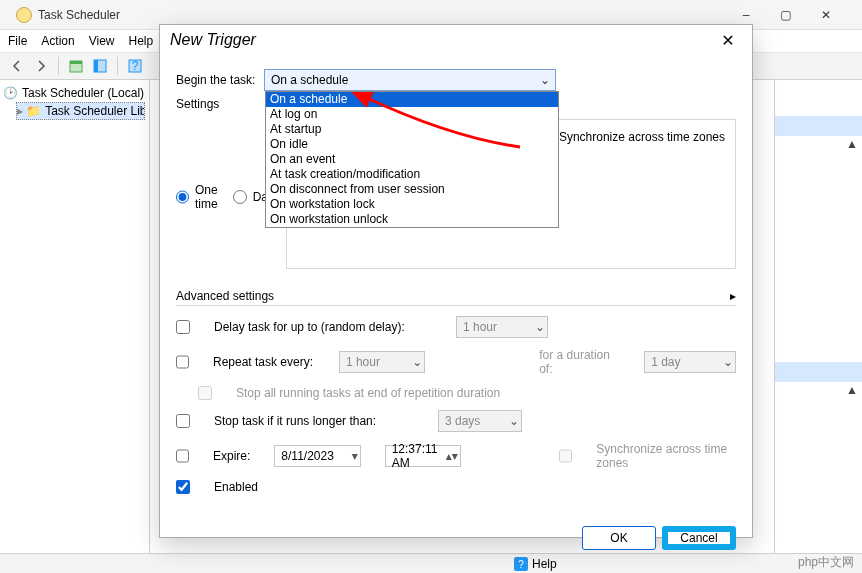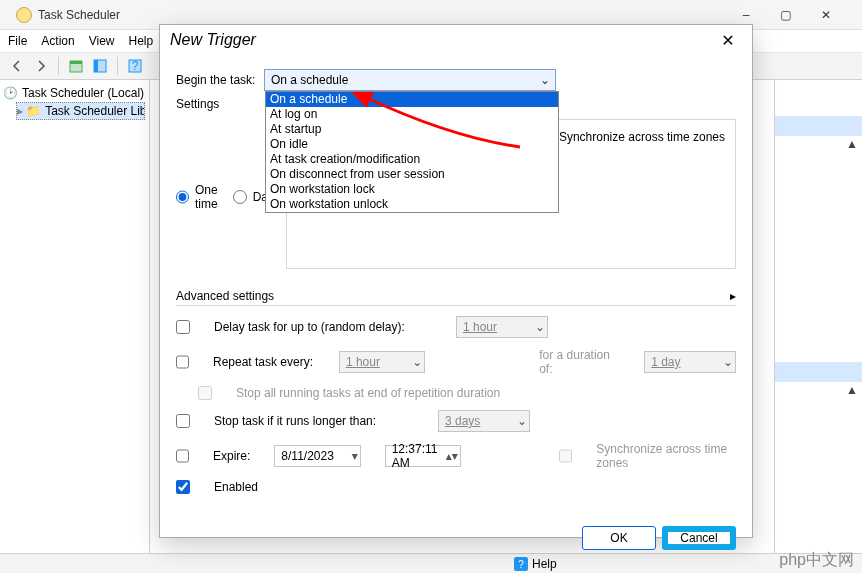--- a/index.html
+++ b/index.html
@@ -19,21 +19,21 @@
   .tbtn svg { width: 16px; height: 16px; }
   .tsep { width: 1px; height: 18px; background: #d0d0d0; margin: 0 4px; }
   .content { position: absolute; top: 80px; bottom: 20px; left: 0; right: 0; display: flex; }
   .tree { width: 150px; border-right: 1px solid #d0d0d0; padding: 4px; background: #fff; }
   .tree-row { display: flex; align-items: center; gap: 4px; height: 18px; }
   .tree-row.sel { background: #d6e8ff; border: 1px dotted #888; }
   .tree-icon { width: 14px; height: 14px; display: inline-flex; align-items: center; justify-content: center; }
   .right-panel { flex: 1; position: relative; }
   .action-hdr { height: 20px; background: #d6e8ff; }
   .statusbar { position: absolute; bottom: 0; left: 0; right: 0; height: 20px; background: #f4f4f4; border-top: 1px solid #d0d0d0; }
-  .watermark { position: absolute; right: 8px; bottom: 2px; font-size: 16px; color: #888; font-family: Arial; }
+  .watermark { position: absolute; right: 8px; bottom: 2px; font-size: 12px; color: #888; font-family: Arial; }
 
   
   .dialog { position: absolute; left: 159px; top: 24px; width: 594px; height: 514px; background: #fff; border: 1px solid #aaa; box-shadow: 0 8px 24px rgba(0,0,0,.2); }
   .dlg-title { height: 30px; display: flex; align-items: center; padding: 0 10px; }
   .dlg-title-text { flex: 1; font-size: 16px; font-style: italic; }
   .dlg-close { width: 28px; height: 28px; display: flex; align-items: center; justify-content: center; font-size: 16px; }
   .dlg-body { padding: 8px 16px 12px 16px; }
   .row { display: flex; align-items: center; margin: 6px 0; }
   .lbl { width: 88px; }
   .combo { position: relative; width: 292px; height: 22px; border: 1px solid #7a9fd4; background: #eaf3ff; display: flex; align-items: center; padding: 0 6px; }
@@ -47,21 +47,21 @@
   input[type=radio] { accent-color: #0a64d8; margin: 0; }
   .sched-right { flex: 1; border: 1px solid #d8d8d8; height: 150px; position: relative; }
   .sync-label { position: absolute; top: 10px; right: 10px; display: flex; align-items: center; gap: 6px; }
 
   .group-label { margin-top: 20px; color: #000; padding-bottom: 2px; border-bottom: 1px solid #d8d8d8; position: relative; }
   .group-arrow { position: absolute; right: 0; top: 0; }
 
   .adv-row { display: flex; align-items: center; margin: 10px 0; gap: 24px; }
   .chk { width: 14px; height: 14px; accent-color: #0a64d8; margin: 0; }
   .sel-box { height: 22px; border: 1px solid #c4c4c4; background: #fff; display: flex; align-items: center; padding: 0 6px; position: relative; }
-  .sel-box.disabled { background: #f2f2f2; color: #888; text-decoration: underline; }
+  .sel-box.disabled { background: #f2f2f2; color: #888; }
   .sel-box .arrow { position: absolute; right: 2px; color: #555; }
   .muted { color: #999; }
   .date-box { width: 100px; }
   .time-box { width: 88px; }
 
   .dlg-footer { display: flex; justify-content: flex-end; gap: 6px; padding: 10px 16px; }
   .btn { width: 74px; height: 24px; border: 6px solid #0ea5e9; background: #fff; border-radius: 3px; display: flex; align-items: center; justify-content: center; }
   .btn.primary { border: 1px solid #0a64d8; }
 
   
@@ -230,21 +230,21 @@
     </div>
 
     <div class="adv-row" style="margin-left:22px">
       <input type="checkbox" class="chk" disabled="" style="">
       <span class="muted">Stop all running tasks at end of repetition duration</span>
     </div>
 
     <div class="adv-row">
       <input type="checkbox" class="chk" style="">
       <span style="width:200px">Stop task if it runs longer than:</span>
-      <div class="sel-box disabled" style="width:92px">
+      <div class="sel-box disabled" style="width:84px">
           <span>3 days</span>
           <span class="arrow">⌄</span>
         </div>
     </div>
 
     <div class="adv-row">
       <input type="checkbox" class="chk" style="">
       <span style="width:42px">Expire:</span>
       <div class="sel-box date-box">
           <span>8/11/2023</span>
@@ -268,20 +268,21 @@
   <div class="dlg-footer">
     <div class="btn primary">OK</div>
     <div class="btn">Cancel</div>
   </div>
 
   <div class="dropdown">
     <div class="dd-item sel">On a schedule</div>
     <div class="dd-item">At log on</div>
     <div class="dd-item">At startup</div>
     <div class="dd-item">On idle</div>
+    <div class="dd-item">On an event</div>
     <div class="dd-item">At task creation/modification</div>
     <div class="dd-item">On disconnect from user session</div>
     <div class="dd-item">On workstation lock</div>
     <div class="dd-item">On workstation unlock</div>
   </div>
 </div>
 
 <svg class="red-arrow" width="180" height="70">
   <defs>
       <marker id="ah" markerWidth="10" markerHeight="10" refX="2" refY="3" orient="auto">

